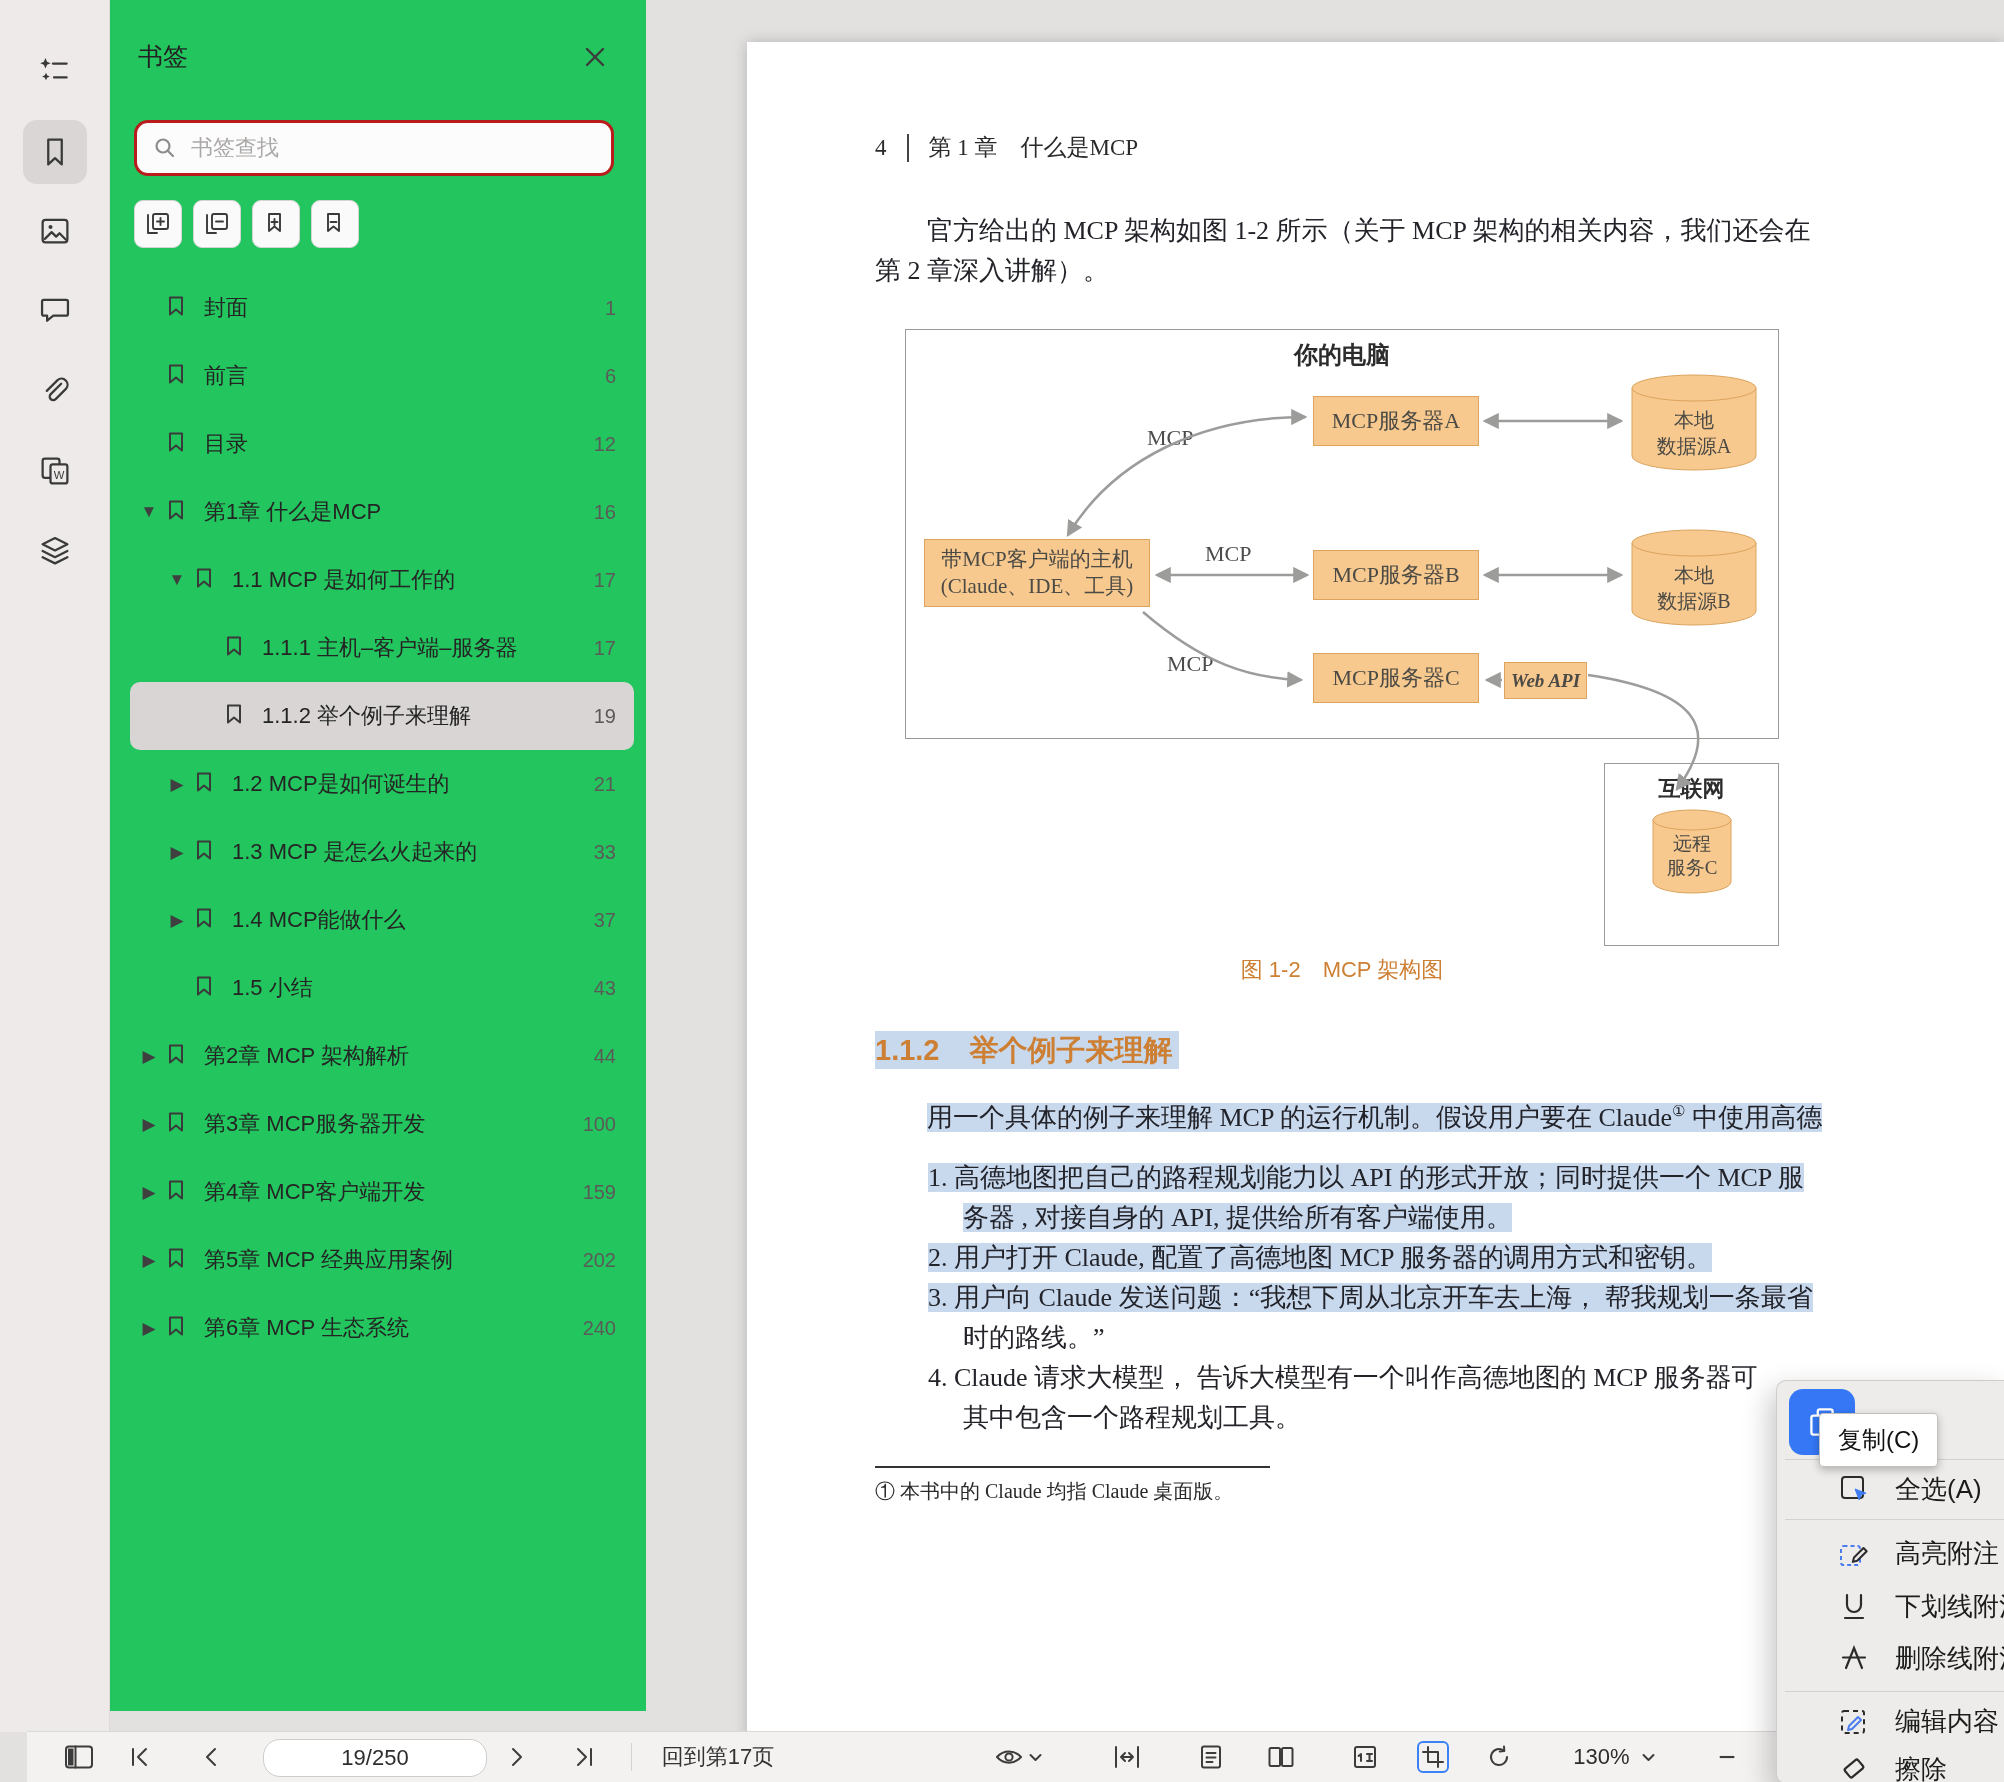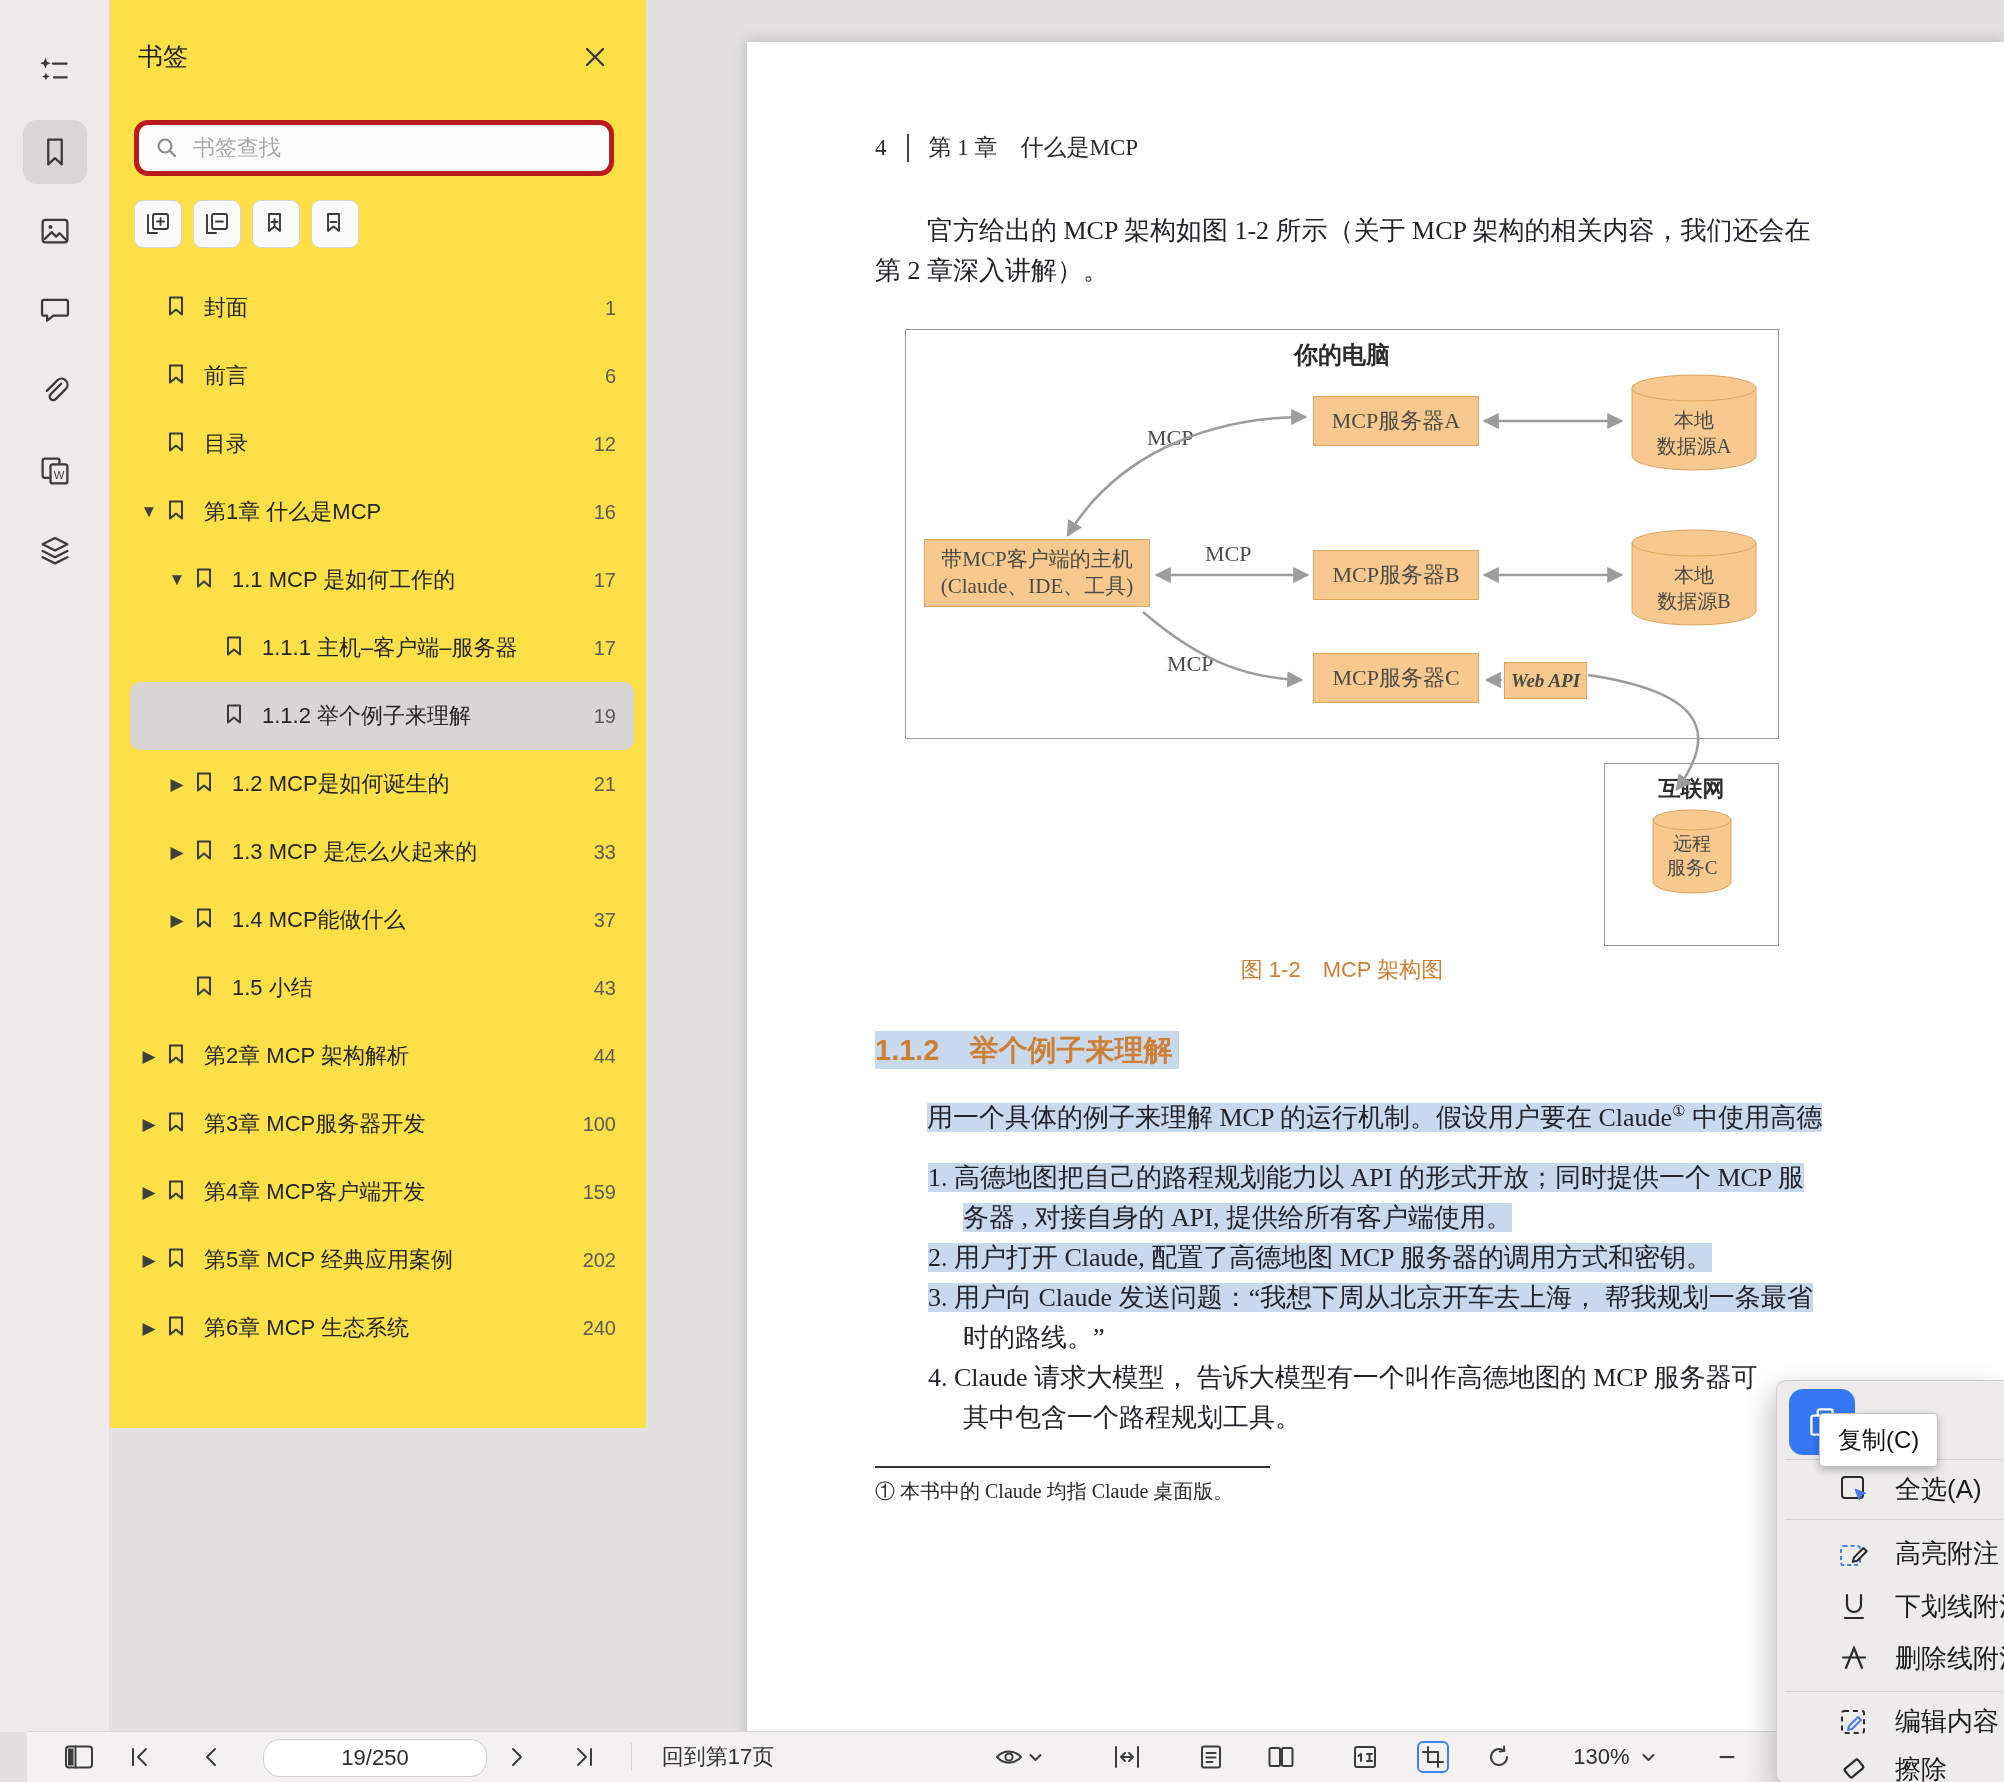--- a/index.html
+++ b/index.html
@@ -7,25 +7,25 @@
        font-family:"Liberation Sans","DejaVu Sans",sans-serif;}
   #app{position:relative;width:2004px;height:1782px;overflow:hidden;}
 
   
   .rail{position:absolute;left:0;top:0;width:109px;height:1732px;background:#edeae9;border-right:1px solid #dedbda;z-index:4;}
   .rail-btn{position:absolute;left:23px;width:64px;height:64px;border-radius:14px;display:flex;align-items:center;justify-content:center;}
   .rail-btn.sel{background:#d9d6d5;}
   .rail-btn svg{stroke:#3a3a3a;fill:none;stroke-width:2;stroke-linecap:round;stroke-linejoin:round;}
 
   
-  .panel{position:absolute;left:110px;top:0;width:536px;height:1428px;background:#fde047;z-index:3;}
+  .panel{position:absolute;left:110px;top:0;width:536px;height:1711px;background:#22c55e;z-index:3;}
   .panel-title{position:absolute;left:28px;top:40px;font-size:25px;color:#222;}
   .panel-close{position:absolute;left:468px;top:40px;width:34px;height:34px;display:flex;align-items:center;justify-content:center;}
   .panel-close svg{stroke:#3c3c3c;stroke-width:2.4;stroke-linecap:round;}
-  .search{position:absolute;left:24px;top:120px;width:480px;height:56px;background:#fdfcfc;border:5px solid #b91c1c;border-radius:14px;display:flex;align-items:center;padding:0 16px;box-sizing:border-box;}
+  .search{position:absolute;left:24px;top:120px;width:480px;height:56px;background:#fdfcfc;border:3px solid #b91c1c;border-radius:14px;display:flex;align-items:center;padding:0 16px;box-sizing:border-box;}
   .search svg{stroke:#8e8c8b;fill:none;stroke-width:2.2;stroke-linecap:round;}
   .search input{border:none;outline:none;background:transparent;font-size:22px;color:#333;margin-left:12px;width:380px;font-family:inherit;}
   .search input::placeholder{color:#aba9a8;}
   .ptools{position:absolute;left:24px;top:200px;display:flex;gap:11px;}
   .ptool{width:46px;height:46px;background:#fbfafa;border:1px solid #d7d5d4;border-radius:9px;display:flex;align-items:center;justify-content:center;}
   .ptool svg{stroke:#3a3a3a;fill:none;stroke-width:1.9;stroke-linecap:round;stroke-linejoin:round;}
 
   .tree{position:absolute;left:0;top:274px;width:536px;}
   .trow{display:flex;align-items:center;height:68px;margin:0 12px 0 20px;border-radius:10px;position:relative;}
   .trow.sel{background:#d8d5d4;}

